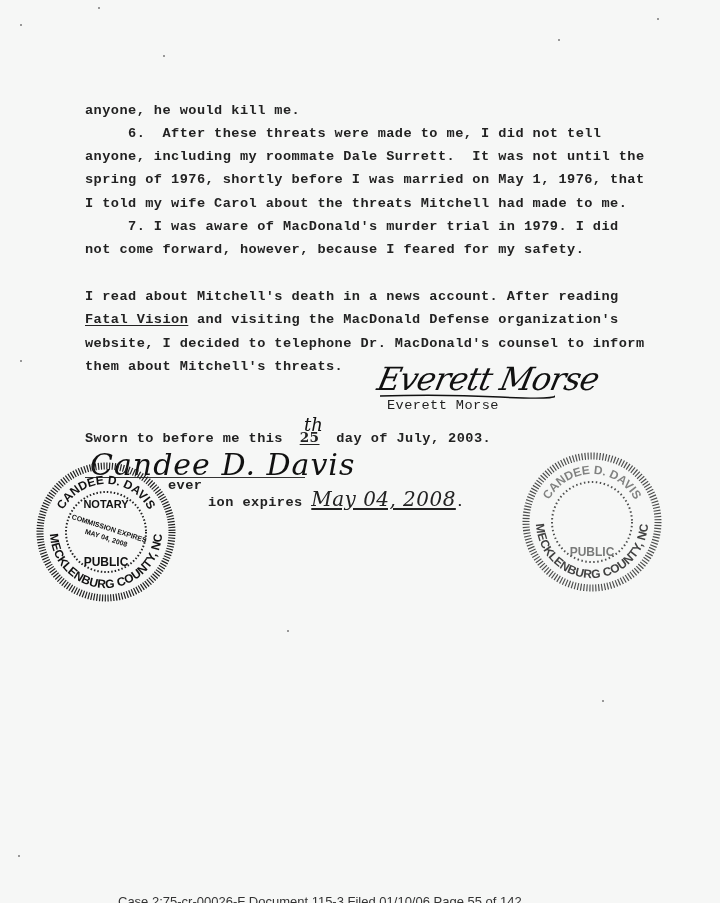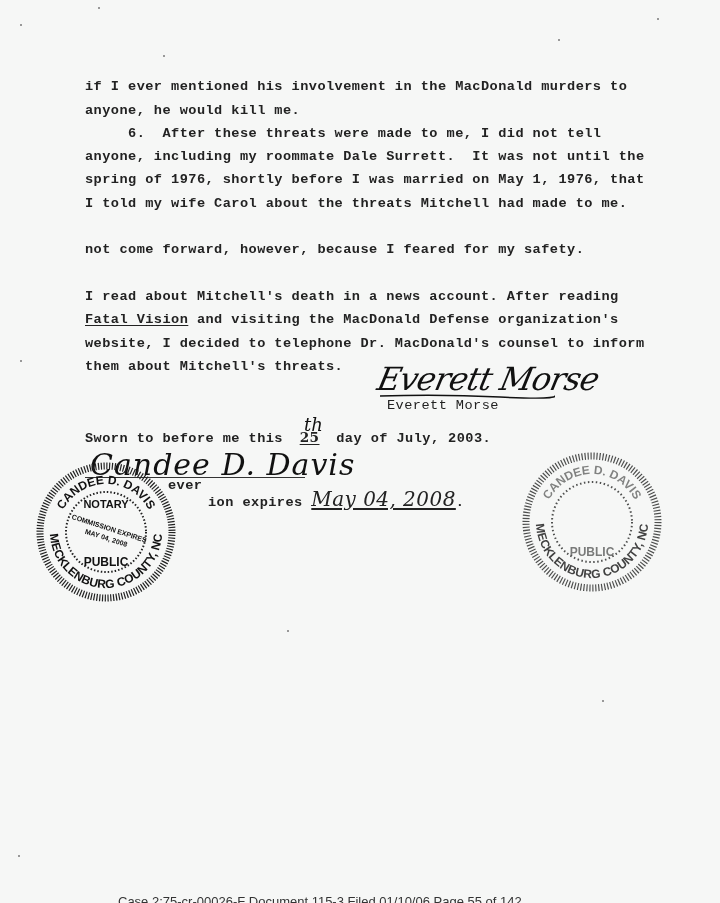--- a/index.html
+++ b/index.html
@@ -25,26 +25,26 @@
     position:absolute; left:118px; top:894px; white-space:nowrap;
     font-family:"Liberation Sans", sans-serif; font-size:13px; color:#333;
   }
   .speck { position:absolute; width:2px; height:2px; background:#999; }
 </style>
 </head>
 <body>
 
 <div class="page">
 
-  <div class="line" style="top:79px">if I ever mentioned his involvement in the MacDonald murders to</div>
   <div class="line" style="top:103px">anyone, he would kill me.</div>
   <div class="line" style="top:126px">     6.  After these threats were made to me, I did not tell</div>
   <div class="line" style="top:149px">anyone, including my roommate Dale Surrett.  It was not until the</div>
   <div class="line" style="top:172px">spring of 1976, shortly before I was married on May 1, 1976, that</div>
   <div class="line" style="top:196px">I told my wife Carol about the threats Mitchell had made to me.</div>
+  <div class="line" style="top:219px">     7. I was aware of MacDonald's murder trial in 1979. I did</div>
   <div class="line" style="top:242px">not come forward, however, because I feared for my safety.</div>
   <div class="line" style="top:289px">I read about Mitchell's death in a news account. After reading</div>
   <div class="line" style="top:336px">website, I decided to telephone Dr. MacDonald's counsel to inform</div>
   <div class="line" style="top:312px"><span class="underline">Fatal Vision</span><span> and visiting the MacDonald Defense organization's</span></div>
   <div class="line" style="top:359px">them about Mitchell's threats.</div>
 
   <div class="sig" style="left:378px; top:360px; font-size:32px; transform:skewX(-12deg); letter-spacing:-1px;">Everett Morse</div>
   <svg style="position:absolute; left:380px; top:392px;" width="175" height="8">
     <path d="M0 4 Q60 2 120 5 T175 3" stroke="#111" stroke-width="1.5" fill="none"></path>
   </svg>

